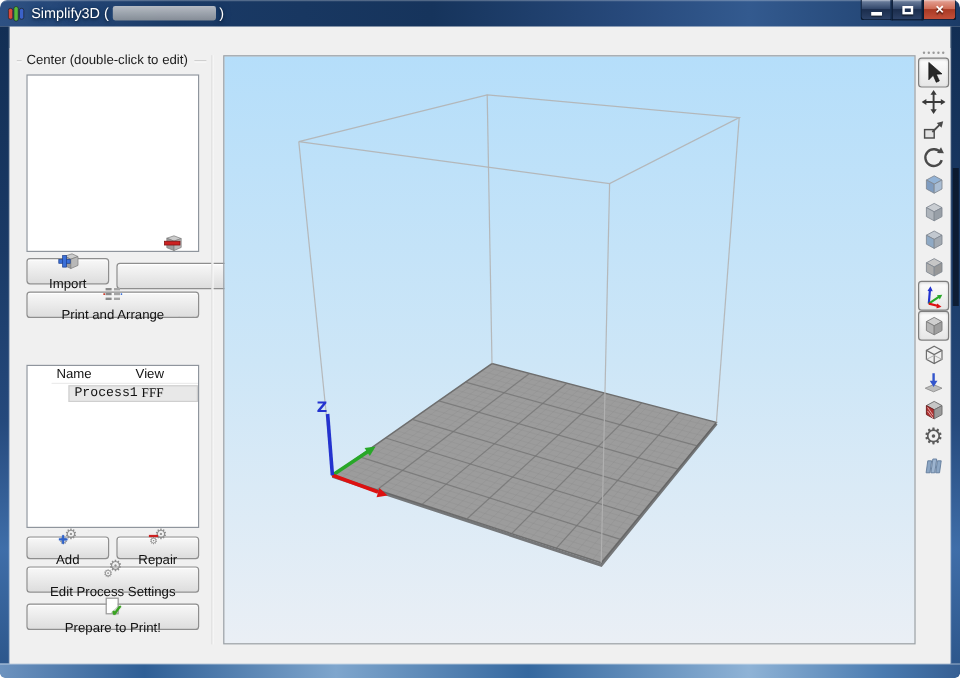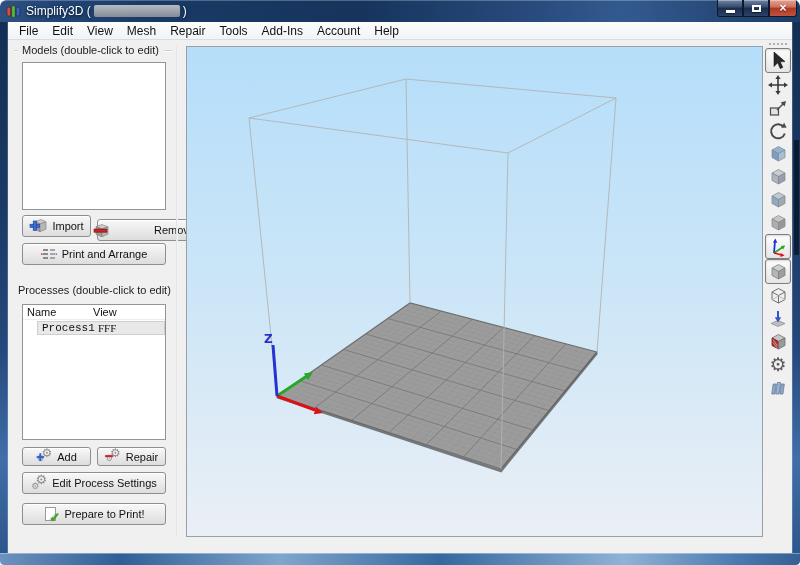--- a/index.html
+++ b/index.html
@@ -37,24 +37,24 @@
   
   .menubar { position:absolute; top:22px; left:8px; right:8px; height:18px; display:flex; align-items:stretch; padding-left:4px;
     background:linear-gradient(180deg,#fcfcfc,#f1f4f8); border-bottom:1px solid #d9dde3; }
   .menu-item { font-size:12px; color:#111; padding:2px 7px 0 7px; }
   
   .client { position:absolute; top:40px; left:8px; right:8px; bottom:12px; background:#f0f0f0; }
   .panel-label-row { position:absolute; display:flex; align-items:center; height:12px; }
   .etch-pre { width:4px; height:1px; background:#cfcfcf; box-shadow:0 1px 0 #fff; margin-right:4px; }
   .panel-label { font-size:11px; color:#1c1c1c; white-space:nowrap; }
   .etch { flex:1; height:1px; background:#cfcfcf; box-shadow:0 1px 0 #fff; margin-left:5px; }
-  .white-box { position:absolute; background:#fff; border:1px solid #8f959d; }
+  .white-box { position:absolute; background:#fff; border:1px solid #8f959d;padding-left:20px; }
   .btn { position:absolute; display:flex; align-items:center; justify-content:center; gap:5px;
     border:1px solid #8e8e8e; border-radius:3px; font-size:11px; color:#111;
-    background:linear-gradient(180deg,#f8f8f8,#ececec 45%,#dddddd); box-shadow:inset 0 1px 0 #fff; cursor:default; }
+    background:linear-gradient(180deg,#f8f8f8,#ececec 45%,#dddddd); box-shadow:inset 0 1px 0 #fff; cursor:default;flex-direction:column; }
   
   .ptable-header { display:flex; height:15px; align-items:center; border-bottom:1px solid #ececec; font-size:11px; color:#111; }
   .ptable-h-name { width:70px; padding-left:4px; }
   .ptable-h-type { flex:1; }
   .ptable-row { margin-left:14px; margin-top:1px; height:14px; display:flex; align-items:center;
     background:#e8e8e8; border:1px solid #cfcfcf; font-size:11px; color:#111; }
   .ptable-c-name { width:60px; padding-left:4px;font-family:Liberation Mono, monospace; }
   .ptable-c-type { flex:1;font-family:Liberation Serif, serif; }
   
   .mini-ic { position:relative; width:18px; height:16px; flex:0 0 auto; }
@@ -101,42 +101,31 @@
         </div>
       <div class="win-btn">
           <div class="glyph-max"></div>
         </div>
       <div class="win-btn close">
           <span class="glyph-close">×</span>
         </div>
     </div>
   </div>
 
-  <div class="menubar">
-    <span class="menu-item">File</span>
-    <span class="menu-item">Edit</span>
-    <span class="menu-item">View</span>
-    <span class="menu-item">Mesh</span>
-    <span class="menu-item">Repair</span>
-    <span class="menu-item">Tools</span>
-    <span class="menu-item">Add-Ins</span>
-    <span class="menu-item">Account</span>
-    <span class="menu-item">Help</span>
-  </div>
 
   <div class="border-left"></div>
   <div class="border-right"></div>
   <div class="border-right-dark"></div>
   <div class="border-bottom"></div>
 
   <div class="client">
 
     <div class="panel-label-row" style="left:6px; top:4px; width:158px;">
       <div class="etch-pre"></div>
-      <span class="panel-label">Models (double-click to edit)</span>
+      <span class="panel-label">Center (double-click to edit)</span>
       <div class="etch"></div>
     </div>
     <div class="white-box" style="left:14px; top:22px; width:144px; height:148px;"></div>
 
     <div class="btn" style="left:14px; top:175px; width:69px; height:22px;">
       <span class="mini-ic">
         <svg width="18" height="16" viewBox="0 0 18 16">
           <polygon points="6,3.5 12,1.5 17,3.8 11,6" fill="#cccccc" stroke="#7d7d7d" stroke-width="0.6"></polygon>
           <polygon points="6,3.5 11,6 11,13.8 6,11.4" fill="#9d9d9d" stroke="#7d7d7d" stroke-width="0.6"></polygon>
           <polygon points="11,6 17,3.8 17,11.2 11,13.8" fill="#b8b8b8" stroke="#7d7d7d" stroke-width="0.6"></polygon>
@@ -168,25 +157,20 @@
             <rect x="9" y="5" width="5" height="2" fill="#a5a5a5"></rect>
           <rect x="2" y="9" width="5" height="2" fill="#8a8a8a"></rect>
             <rect x="9" y="9" width="5" height="2" fill="#a5a5a5"></rect>
           <rect x="0" y="5.4" width="1.6" height="1.4" fill="#cc3322"></rect>
             <rect x="14.6" y="5.4" width="1.4" height="1.4" fill="#3a6fd8"></rect>
         </svg>
       </span>
       <span>Print and Arrange</span>
     </div>
 
-    <div class="panel-label-row" style="left:6px; top:244px; width:158px;">
-      <div class="etch-pre"></div>
-      <span class="panel-label">Processes (double-click to edit)</span>
-      <div class="etch"></div>
-    </div>
 
     <div class="white-box" style="left:14px; top:264px; width:144px; height:136px;">
       <div class="ptable-header">
         <span class="ptable-h-name">Name</span>
         <span class="ptable-h-type">View</span>
       </div>
       <div class="ptable-row">
         <span class="ptable-c-name">Process1</span>
         <span class="ptable-c-type">FFF</span>
       </div>

